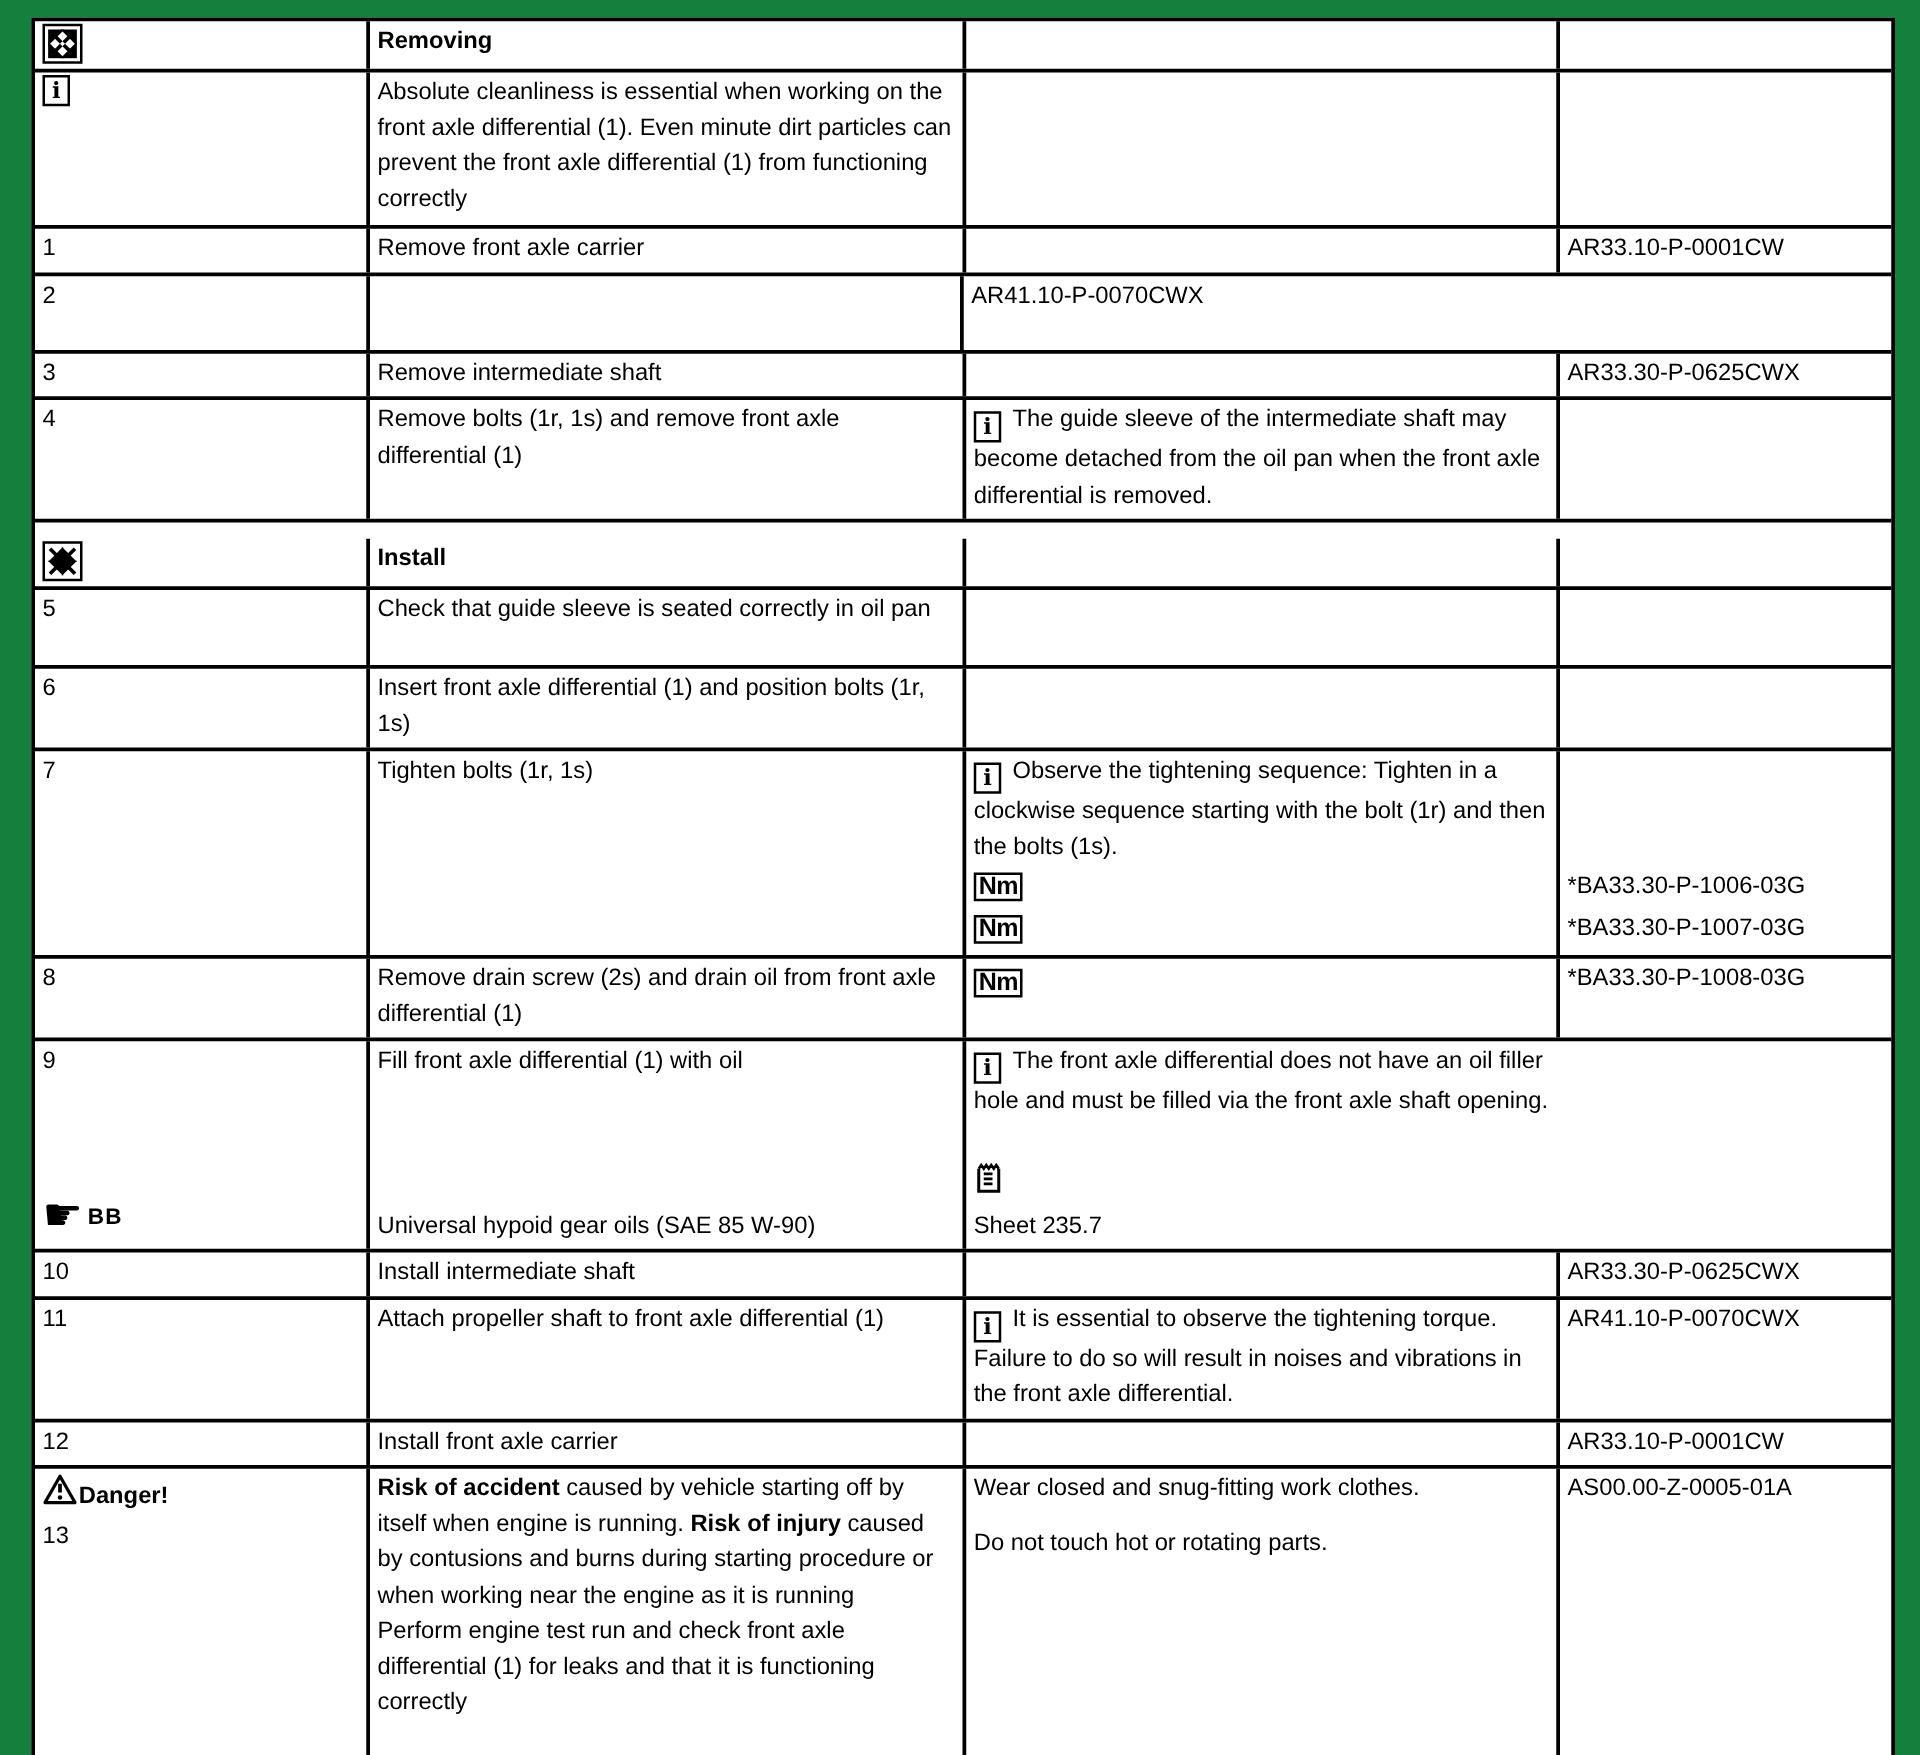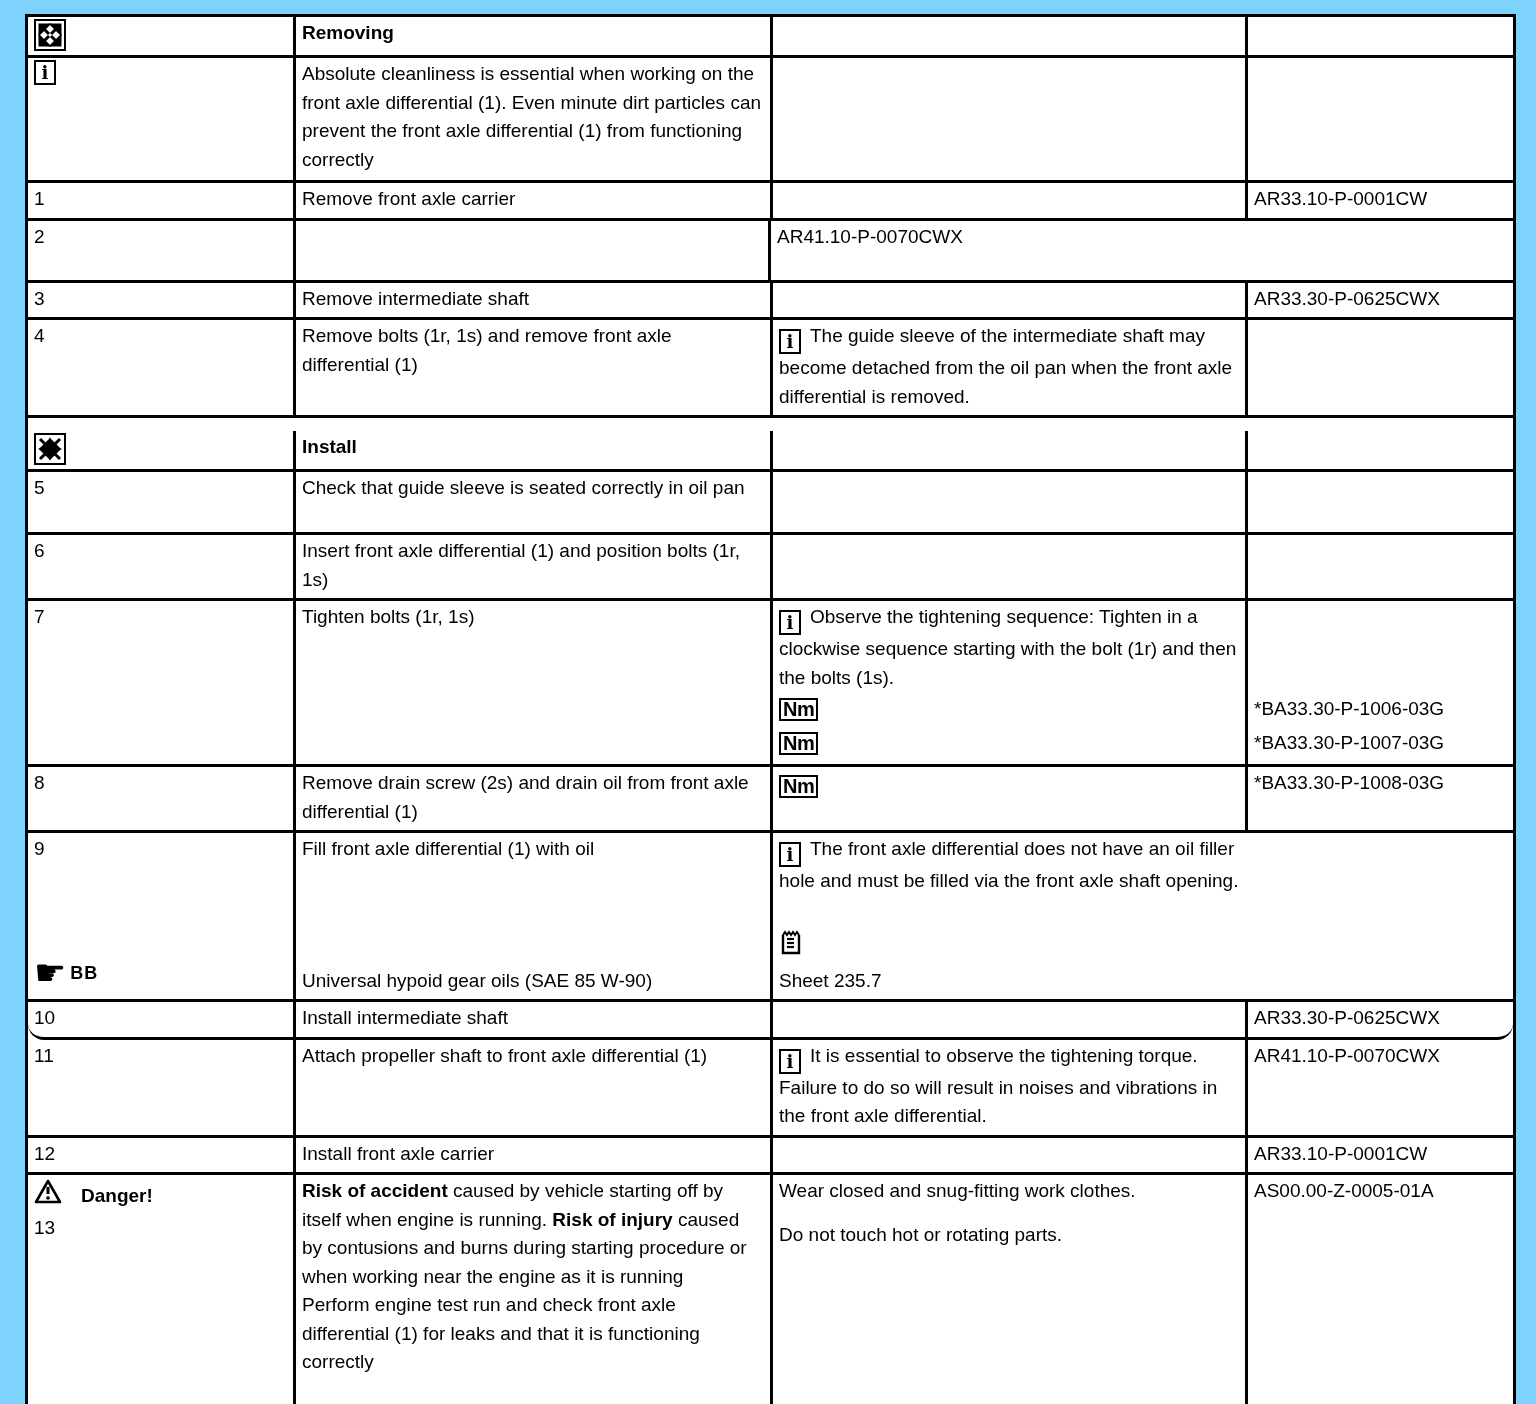--- a/index.html
+++ b/index.html
@@ -1,16 +1,16 @@
 <!DOCTYPE html>
 <html><head>
 <meta charset="utf-8">
 <style>
   html,body{margin:0;padding:0;background:#fff;}
-  .page{position:relative;width:1536px;height:1404px;background:#7dd3fc;overflow:hidden;
+  .page{position:relative;width:1536px;height:1404px;background:#15803d;overflow:hidden;
         font-family:"Liberation Sans","DejaVu Sans",sans-serif;font-size:19px;color:#000;line-height:1.5;}
   .tbl{position:absolute;left:25px;top:14px;width:1491px;border:3px solid #000;border-bottom-width:6px;box-sizing:border-box;background:#fff;}
   .row{display:flex;border-bottom:3px solid #000;}
   .row:last-child{border-bottom:none;}
   .c{box-sizing:border-box;padding:2px 8px 4px 6px;border-right:3px solid #000;display:flex;flex-direction:column;align-items:flex-start;}
   .c:last-child{border-right:none;}
   .c1{flex:0 0 268px;}
   .c2{flex:0 0 477px;}
   .c3{flex:0 0 475px;}
   .c4{flex:1 1 auto;}
@@ -25,21 +25,21 @@
   .icon-nm{display:inline-block;border:2px solid #000;font-weight:bold;font-size:20px;line-height:17px;
            padding:1px 2px;letter-spacing:-0.5px;}
   .nm-line{height:34px;display:flex;align-items:center;}
   .code-line{height:34px;line-height:34px;white-space:nowrap;}
   .fluid-line{height:40px;display:flex;align-items:center;}
   .fluid-code-line{height:40px;line-height:40px;white-space:nowrap;}
   
   .arrow-box{display:inline-block;border:2px solid #000;width:32px;height:32px;box-sizing:border-box;padding:2px;}
   .arrow-box svg{display:block;}
   
-  .danger-line{display:flex;align-items:center;gap:19px;margin-top:2px;}
+  .danger-line{display:flex;align-items:center;gap:1px;margin-top:2px;}
   .step13-num{}
   
   .bb-line{display:flex;align-items:center;gap:4px;margin-bottom:4px;}
   .icon-hand{font-size:36px;line-height:36px;font-family:"DejaVu Sans",sans-serif;}
   .bb-label{font-weight:bold;font-size:18px;letter-spacing:1px;}
   .code{white-space:nowrap;}
   .safety-gap{margin-top:15px;}
 </style>
 </head>
 <body>
@@ -244,21 +244,21 @@
                 <line x1="8" y1="15" x2="15" y2="15" stroke="#000" stroke-width="2.2"></line>
                 <line x1="8" y1="19" x2="15" y2="19" stroke="#000" stroke-width="2.2"></line>
               </svg>
             </span>
           </div>
           <p>Sheet 235.7</p>
         </div>
       </div>
     </div>
 
-    <div class="row" style="min-height:31px;border-radius:16px;">
+    <div class="row" style="min-height:31px;">
       <div class="c c1">
           <p>10</p>
         </div>
       <div class="c c2">
           <p>Install intermediate shaft</p>
         </div>
       <div class="c c3"></div>
       <div class="c c4">
           <p class="code">AR33.30-P-0625CWX</p>
         </div>

